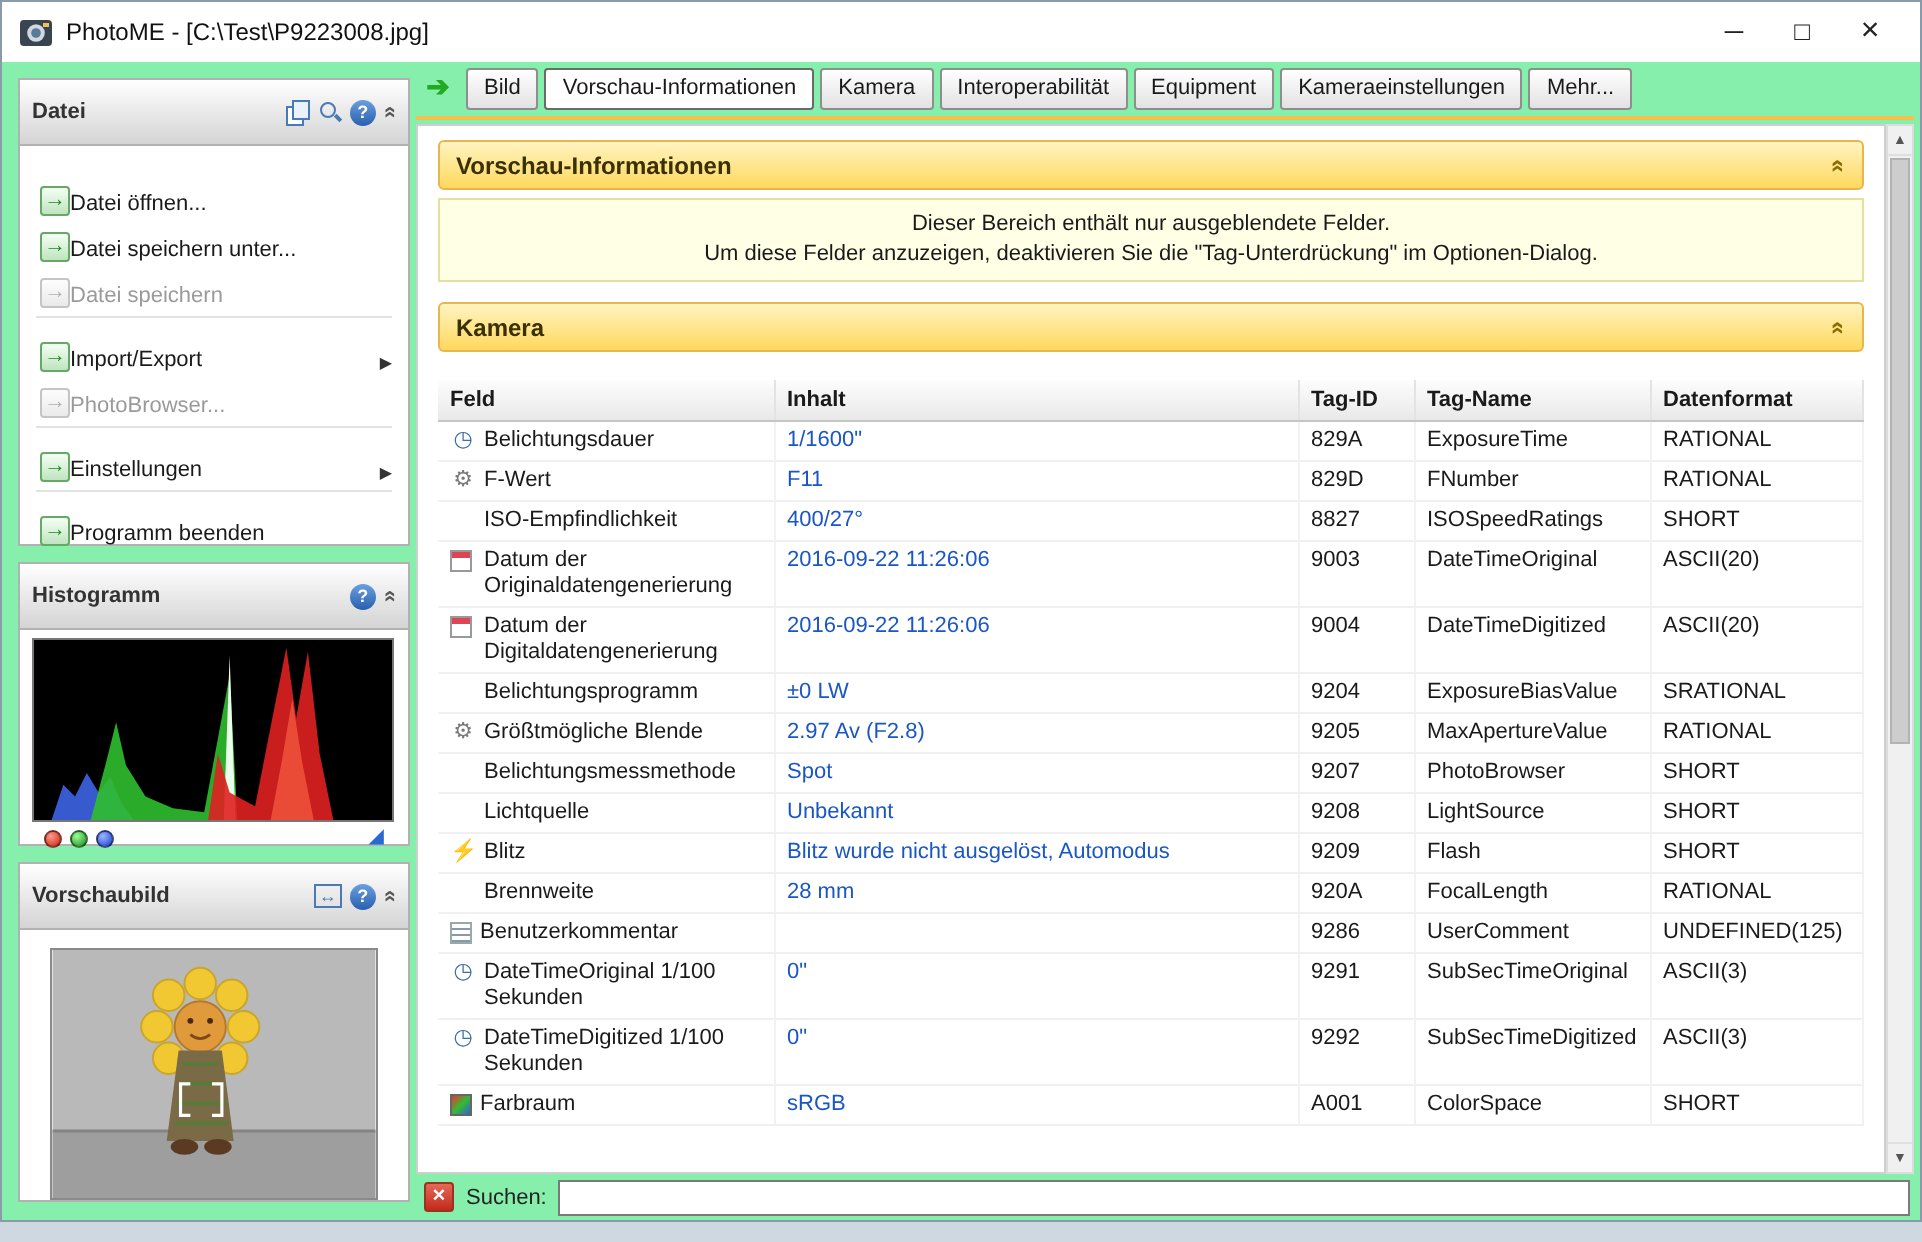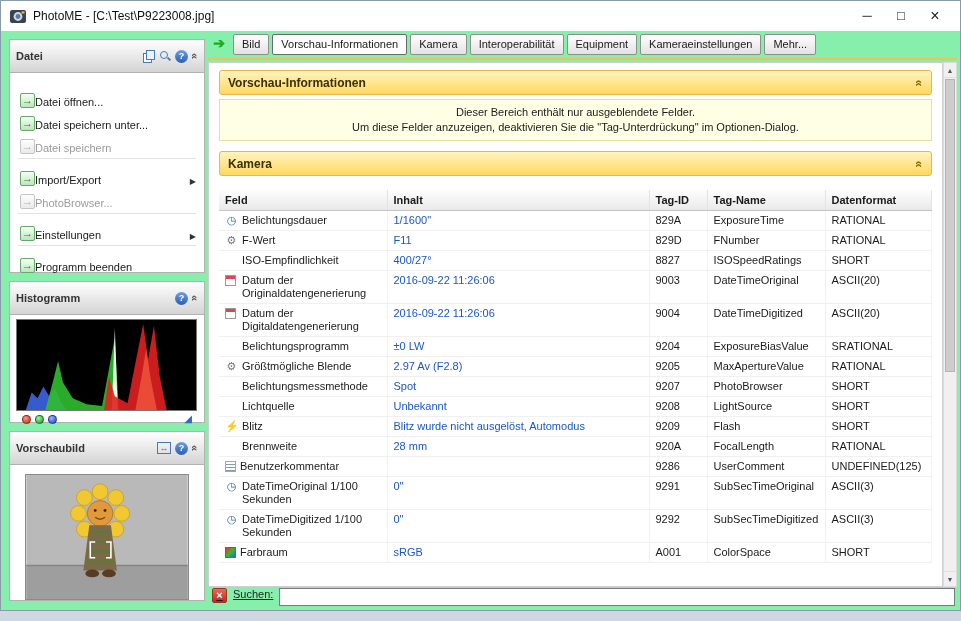--- a/index.html
+++ b/index.html
@@ -119,21 +119,21 @@
                background:#f0f0f0; border:1px solid #dcdcdc; }
   .sb-btn { position:absolute; left:0; right:0; height:15px; text-align:center;
             color:#555; font-size:7px; line-height:15px; background:#f0f0f0; }
   .sb-up { top:0; border-bottom:1px solid #e0e0e0; }
   .sb-down { bottom:0; border-top:1px solid #e0e0e0; }
   .sb-thumb { position:absolute; left:1px; right:1px; top:16px; height:56%;
               background:#cdcdcd; border:1px solid #b3b3b3; }
 
   
   .searchbar { position:absolute; left:207px; right:1px; bottom:1px; height:21px;
-               display:flex; gap:6px; padding:0 4px;text-decoration:underline; }
+               display:flex; align-items:center; gap:6px; padding:0 4px; }
   .close-x { width:15px; height:15px; background:linear-gradient(#e46a5a,#c22a1a);
              border:1px solid #932; border-radius:2px; color:#fff; font-size:11px;
              line-height:13px; text-align:center; font-weight:bold; }
   .close-x::before { content:"×"; }
   .search-label { color:#222; }
   .search-input { flex:1; height:18px; border:1px solid #7a7a7a; background:#fff;
                   font-family:"Liberation Sans", sans-serif; font-size:11px; padding:1px 4px; }
 </style>
 </head>
 <body>

